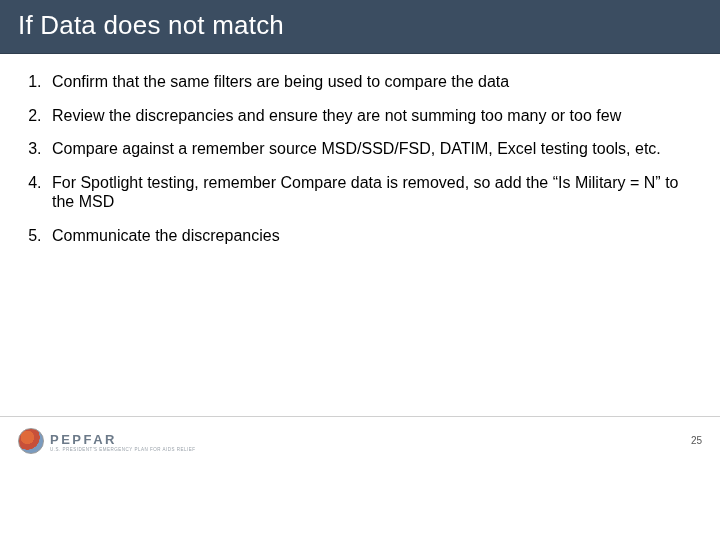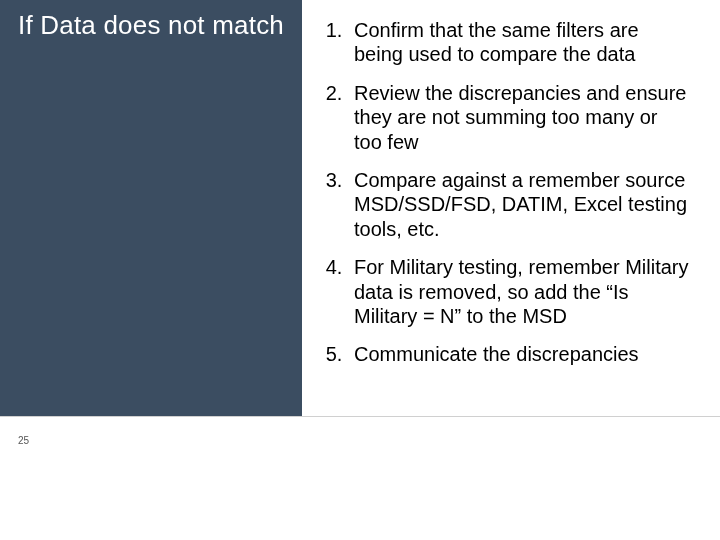--- a/index.html
+++ b/index.html
@@ -1,35 +1,35 @@
 <!DOCTYPE html>
 <html><head>
 <meta charset="utf-8">
 <style>
   * { margin: 0; padding: 0; box-sizing: border-box; }
   html, body { width: 720px; height: 540px; font-family: Arial, Helvetica, sans-serif; background: #fff; overflow: hidden; }
-  .slide { width: 720px; height: 464px; position: relative; display: flex; flex-direction: row; }
+  .slide { width: 720px; height: 464px; position: relative; display: flex; flex-direction: column; }
   .title-bar {
     background: #3b4d61;
     color: #fff;
     padding: 10px 18px 12px 18px;
     font-size: 26px;
     font-weight: 400;
     letter-spacing: 0.2px;
     border-bottom: 1px solid #2f3e4e;
   }
   .content {
     flex: 1;
     padding: 18px 30px 10px 12px;
   }
   ol.points {
     list-style: decimal;
     padding-left: 34px;
     color: #000;
-    font-size: 20px;
+    font-size: 16px;
     line-height: 1.22;
   }
   ol.points li {
     margin-bottom: 14px;
     padding-left: 6px;
   }
   .footer {
     position: absolute;
     left: 0; right: 0; bottom: 0;
     height: 48px;
@@ -75,22 +75,29 @@
 
 <div class="slide">
 
   <div class="title-bar">If Data does not match</div>
 
   <div class="content">
     <ol class="points">
       <li>Confirm that the same filters are being used to compare the data</li>
       <li>Review the discrepancies and ensure they are not summing too many or too few</li>
       <li>Compare against a remember source MSD/SSD/FSD, DATIM, Excel testing tools, etc.</li>
-      <li>For Military testing, remember Military data is removed, so add the “Is Military = N” to the MSD</li>
+      <li>For Spotlight testing, remember Compare data is removed, so add the “Is Military = N” to the MSD</li>
       <li>Communicate the discrepancies</li>
     </ol>
   </div>
 
   <div class="footer">
+    <div class="logo">
+      <div class="logo-mark"></div>
+      <div>
+        <span class="logo-text">PEPFAR</span>
+        <span class="logo-sub">U.S. PRESIDENT'S EMERGENCY PLAN FOR AIDS RELIEF</span>
+      </div>
+    </div>
     <div class="page-num">25</div>
   </div>
 
 </div>
 
 </body></html>

